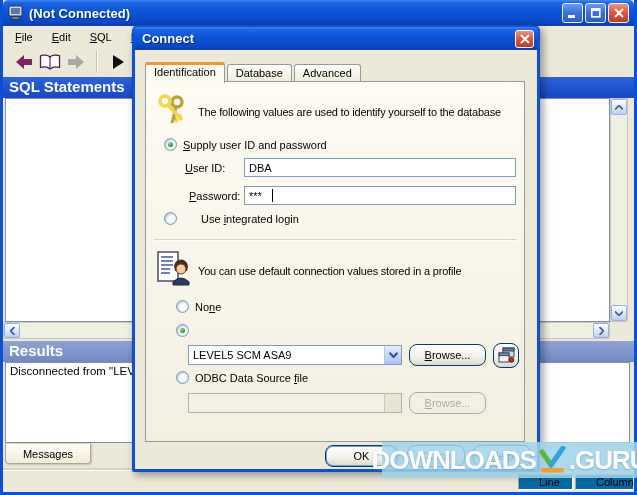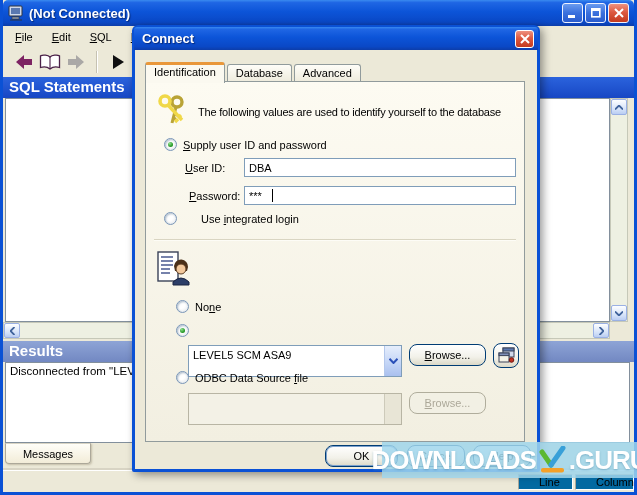--- a/index.html
+++ b/index.html
@@ -64,21 +64,21 @@
   .cap-text{position:absolute;white-space:nowrap;letter-spacing:-0.2px;}
   .radio-row{position:absolute;display:flex;align-items:center;gap:6px;}
   .radio{width:13px;height:13px;border-radius:50%;box-sizing:border-box;border:1px solid #7a96b8;position:relative;
        background:radial-gradient(circle at 35% 30%,#ffffff 40%,#dfe4e8);box-shadow:inset 1px 1px 2px rgba(110,135,160,.55);}
   .radio.selected::after{content:"";position:absolute;left:3px;top:3px;width:5px;height:5px;border-radius:50%;
        background:radial-gradient(circle at 35% 30%,#8ee08e,#1e921e 70%);}
   .field-label{position:absolute;}
   .text-field{position:absolute;box-sizing:border-box;height:19px;border:1px solid #7f9db9;background:#fff;
        font-family:"Liberation Sans",sans-serif;font-size:11px;padding:2px 4px;}
   .caret{position:absolute;width:1px;height:13px;background:#000;}
-  .combo{position:absolute;box-sizing:border-box;height:32px;border:1px solid #7f9db9;background:#fff;display:flex;gap:40px;}
+  .combo{position:absolute;box-sizing:border-box;height:20px;border:1px solid #7f9db9;background:#fff;display:flex;gap:40px;}
   .combo .combo-text{flex:1;padding:3px 4px;overflow:hidden;white-space:nowrap;}
   .combo .combo-btn{width:17px;border-left:1px solid #b4c8ec;box-sizing:border-box;
        background:linear-gradient(180deg,#e6eefc,#c2d4f6 60%,#aac0ee);display:flex;align-items:center;justify-content:center;}
   .combo.disabled{background:#f3f1e6;border-color:#b8b5a4;}
   .combo.disabled .combo-btn{background:#e8e5d6;border-left-color:#cdcaba;}
   .xp-btn{position:absolute;box-sizing:border-box;height:22px;border:1px solid #003c74;border-radius:8px;
        background:linear-gradient(180deg,#ffffff,#f2f1e9 60%,#dcd9c8);display:flex;align-items:center;justify-content:center;font-size:11px;}
   .xp-btn.small-icon{width:26px;height:25px;}
   .xp-btn.disabled{border-color:#b0ad9c;color:#aca899;background:#f2f0e4;}
   .xp-btn.default{box-shadow:inset 0 0 0 1px #7da2ce;}
@@ -246,20 +246,21 @@
           <svg width="34" height="36" viewBox="0 0 34 36">
             <rect x="2" y="2" width="20" height="29" fill="#fff" stroke="#3a4258" stroke-width="1.4"></rect>
             <g stroke="#4a5a90" stroke-width="1.6">
               <path d="M5 7h12M5 11h12M5 15h12M5 19h9M5 23h9"></path>
             </g>
             <path d="M18 16 a7 7 0 0 1 14 1 l-1 4 H19 Z" fill="#4a2f18"></path>
             <circle cx="25" cy="19" r="5" fill="#f2c89c" stroke="#5a3a20"></circle>
             <path d="M17 32 q8 -8 16 0 v3 H17 Z" fill="#2c3e68" stroke="#1a2442"></path>
           </svg>
         </span>
+        <span class="cap-text" style="left:52px;top:183px;width:322px;">You can use default connection values stored in a profile</span>
 
         <div class="radio-row" style="left:30px;top:218px;">
           <span class="radio"></span>
           <span>No<u>n</u>e</span>
         </div>
 
         <div class="radio-row" style="left:30px;top:242px;">
           <span class="radio selected"></span>
         </div>
 

